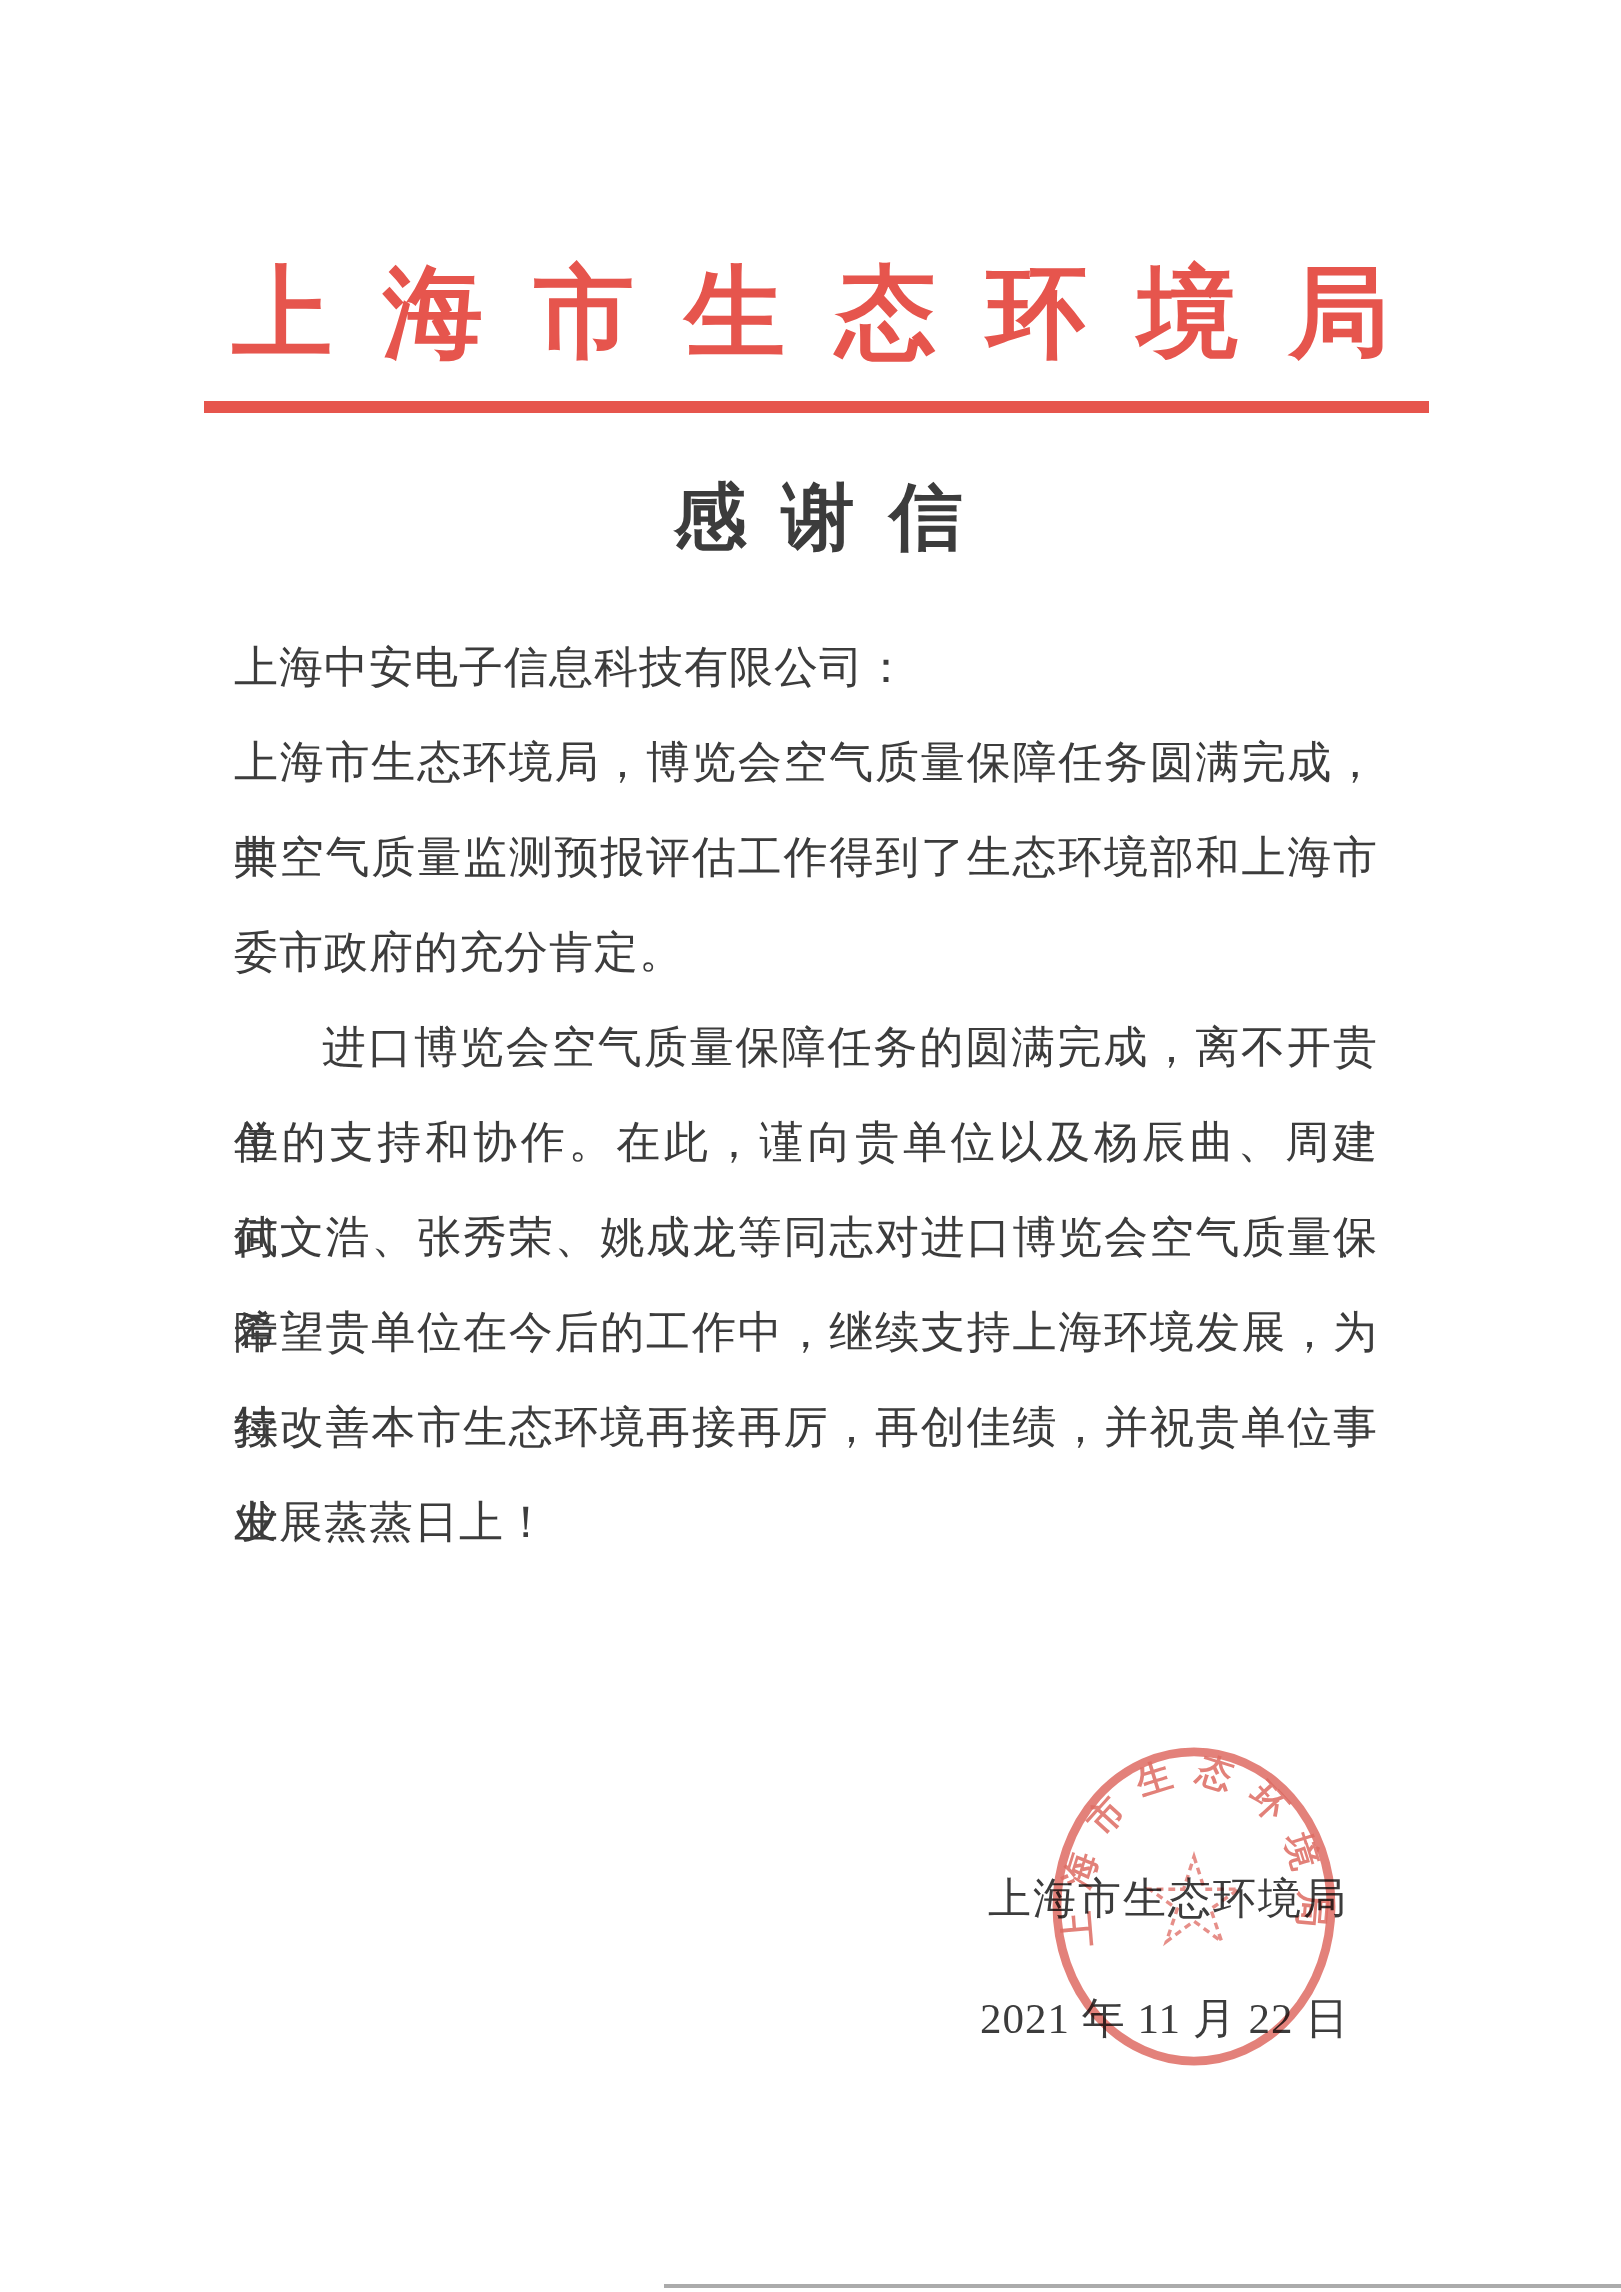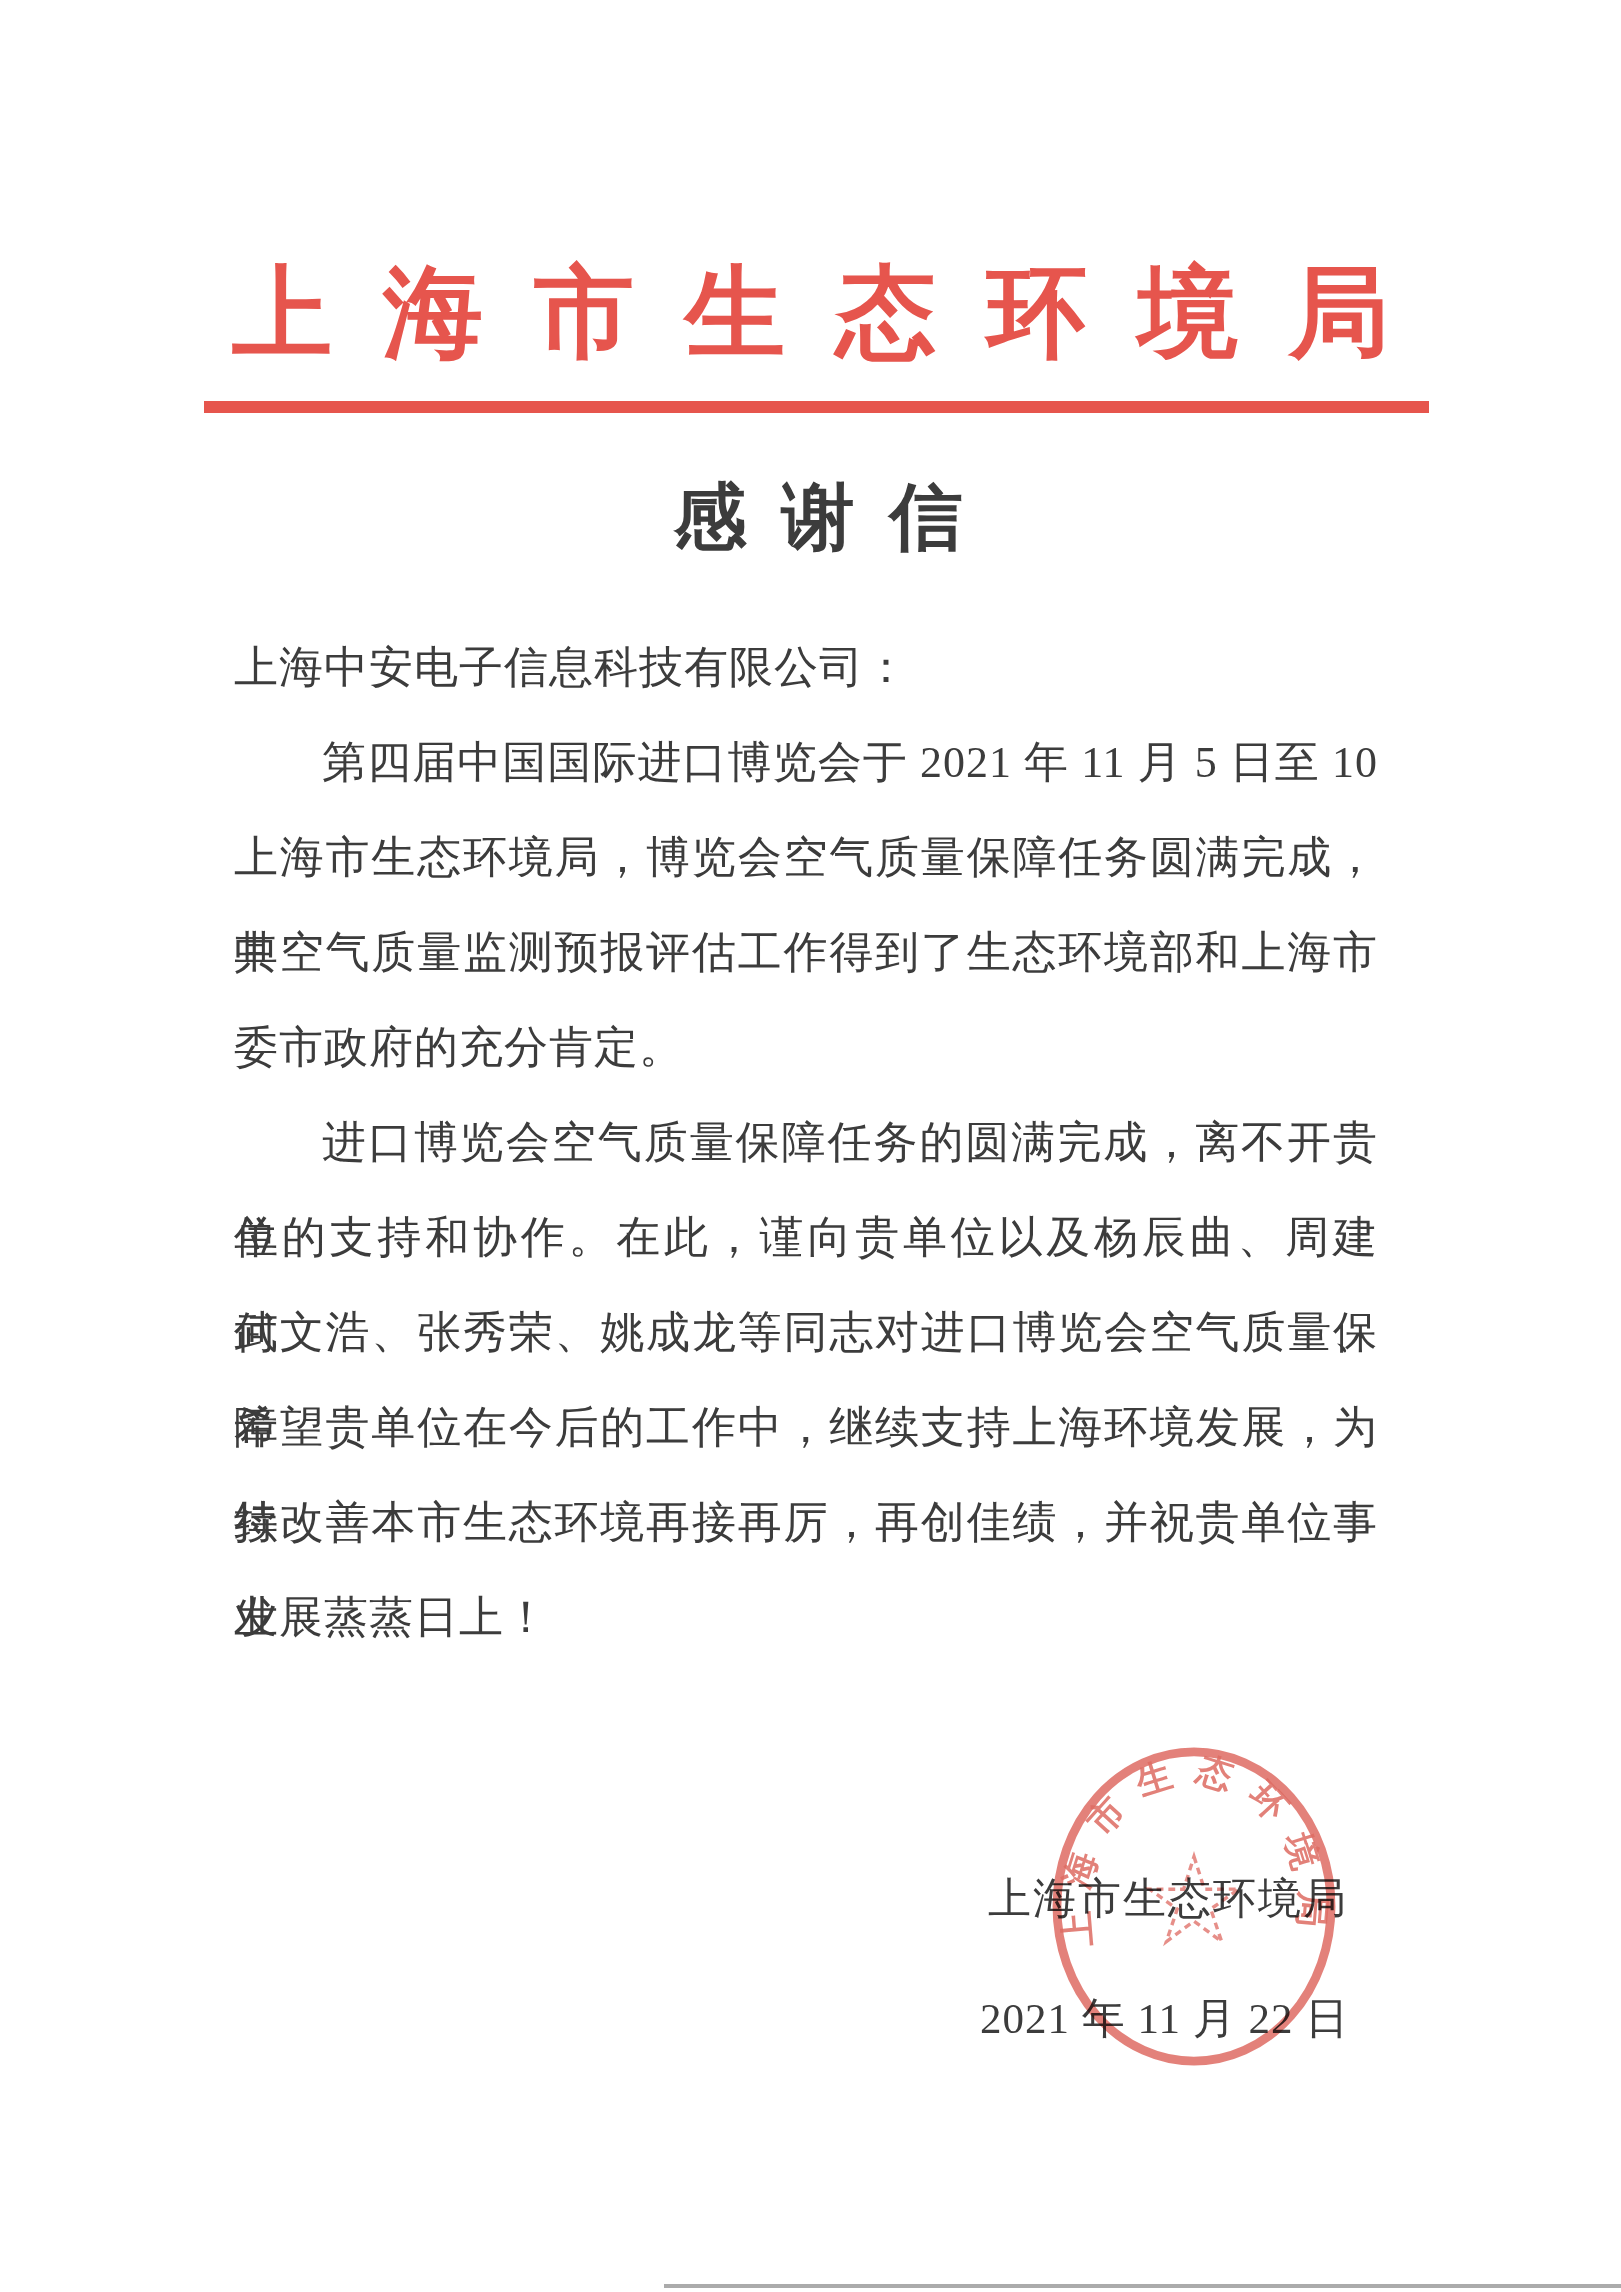--- a/index.html
+++ b/index.html
@@ -81,21 +81,20 @@
 
   <header>
     <div class="org-name">上海市生态环境局</div>
     <div class="red-rule"></div>
   </header>
 
   <h1 class="letter-title">感谢信</h1>
 
   <div class="letter-body">
     <div class="line">上海中安电子信息科技有限公司：</div>
-    <div class="line fill indent">第四届中国国际进口博览会于 2021 年 11 月 5 日至 10</div>
     <div class="line fill">上海市生态环境局，博览会空气质量保障任务圆满完成，其</div>
     <div class="line fill">中空气质量监测预报评估工作得到了生态环境部和上海市</div>
     <div class="line">委市政府的充分肯定。</div>
     <div class="line fill indent">进口博览会空气质量保障任务的圆满完成，离不开贵单</div>
     <div class="line fill">位的支持和协作。在此，谨向贵单位以及杨辰曲、周建武、</div>
     <div class="line fill">何文浩、张秀荣、姚成龙等同志对进口博览会空气质量保障</div>
     <div class="line fill">希望贵单位在今后的工作中，继续支持上海环境发展，为持</div>
     <div class="line fill">续改善本市生态环境再接再厉，再创佳绩，并祝贵单位事业</div>
     <div class="line">发展蒸蒸日上！</div>
   </div>

